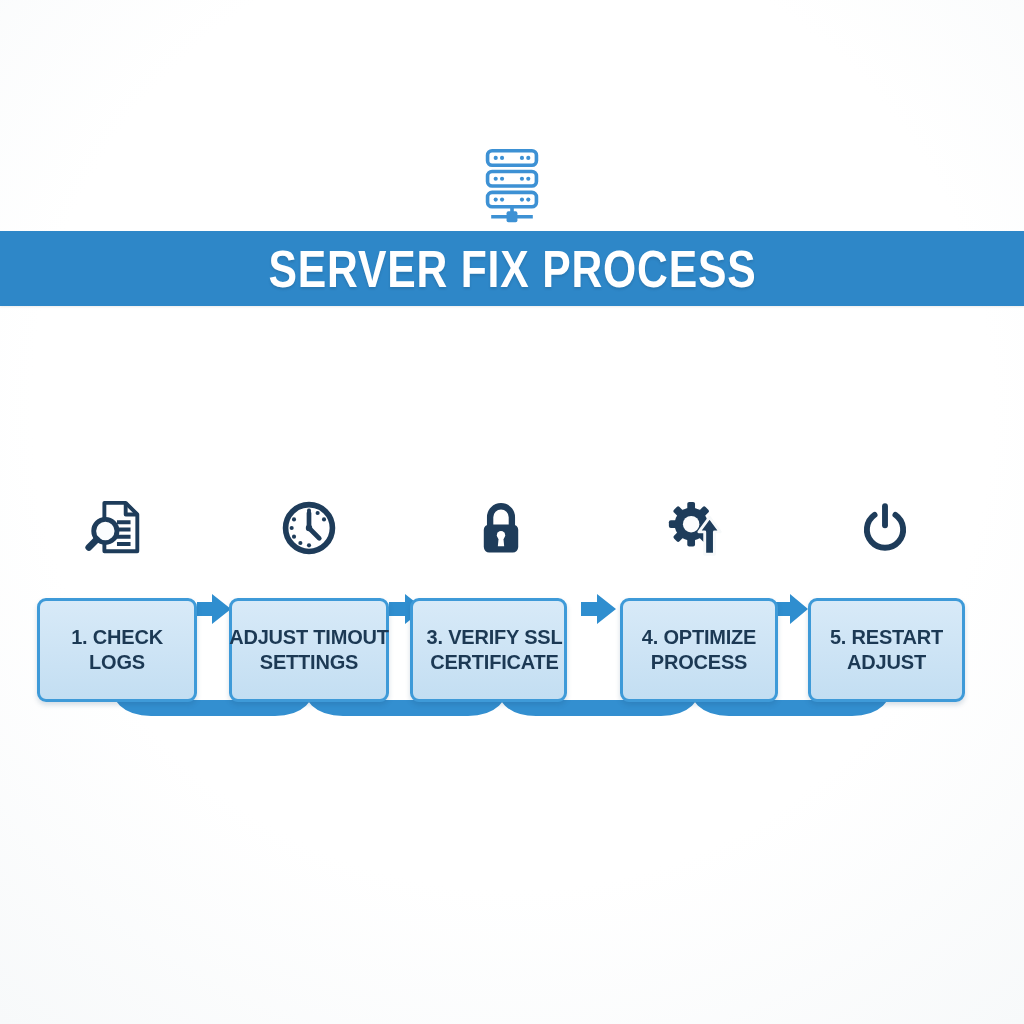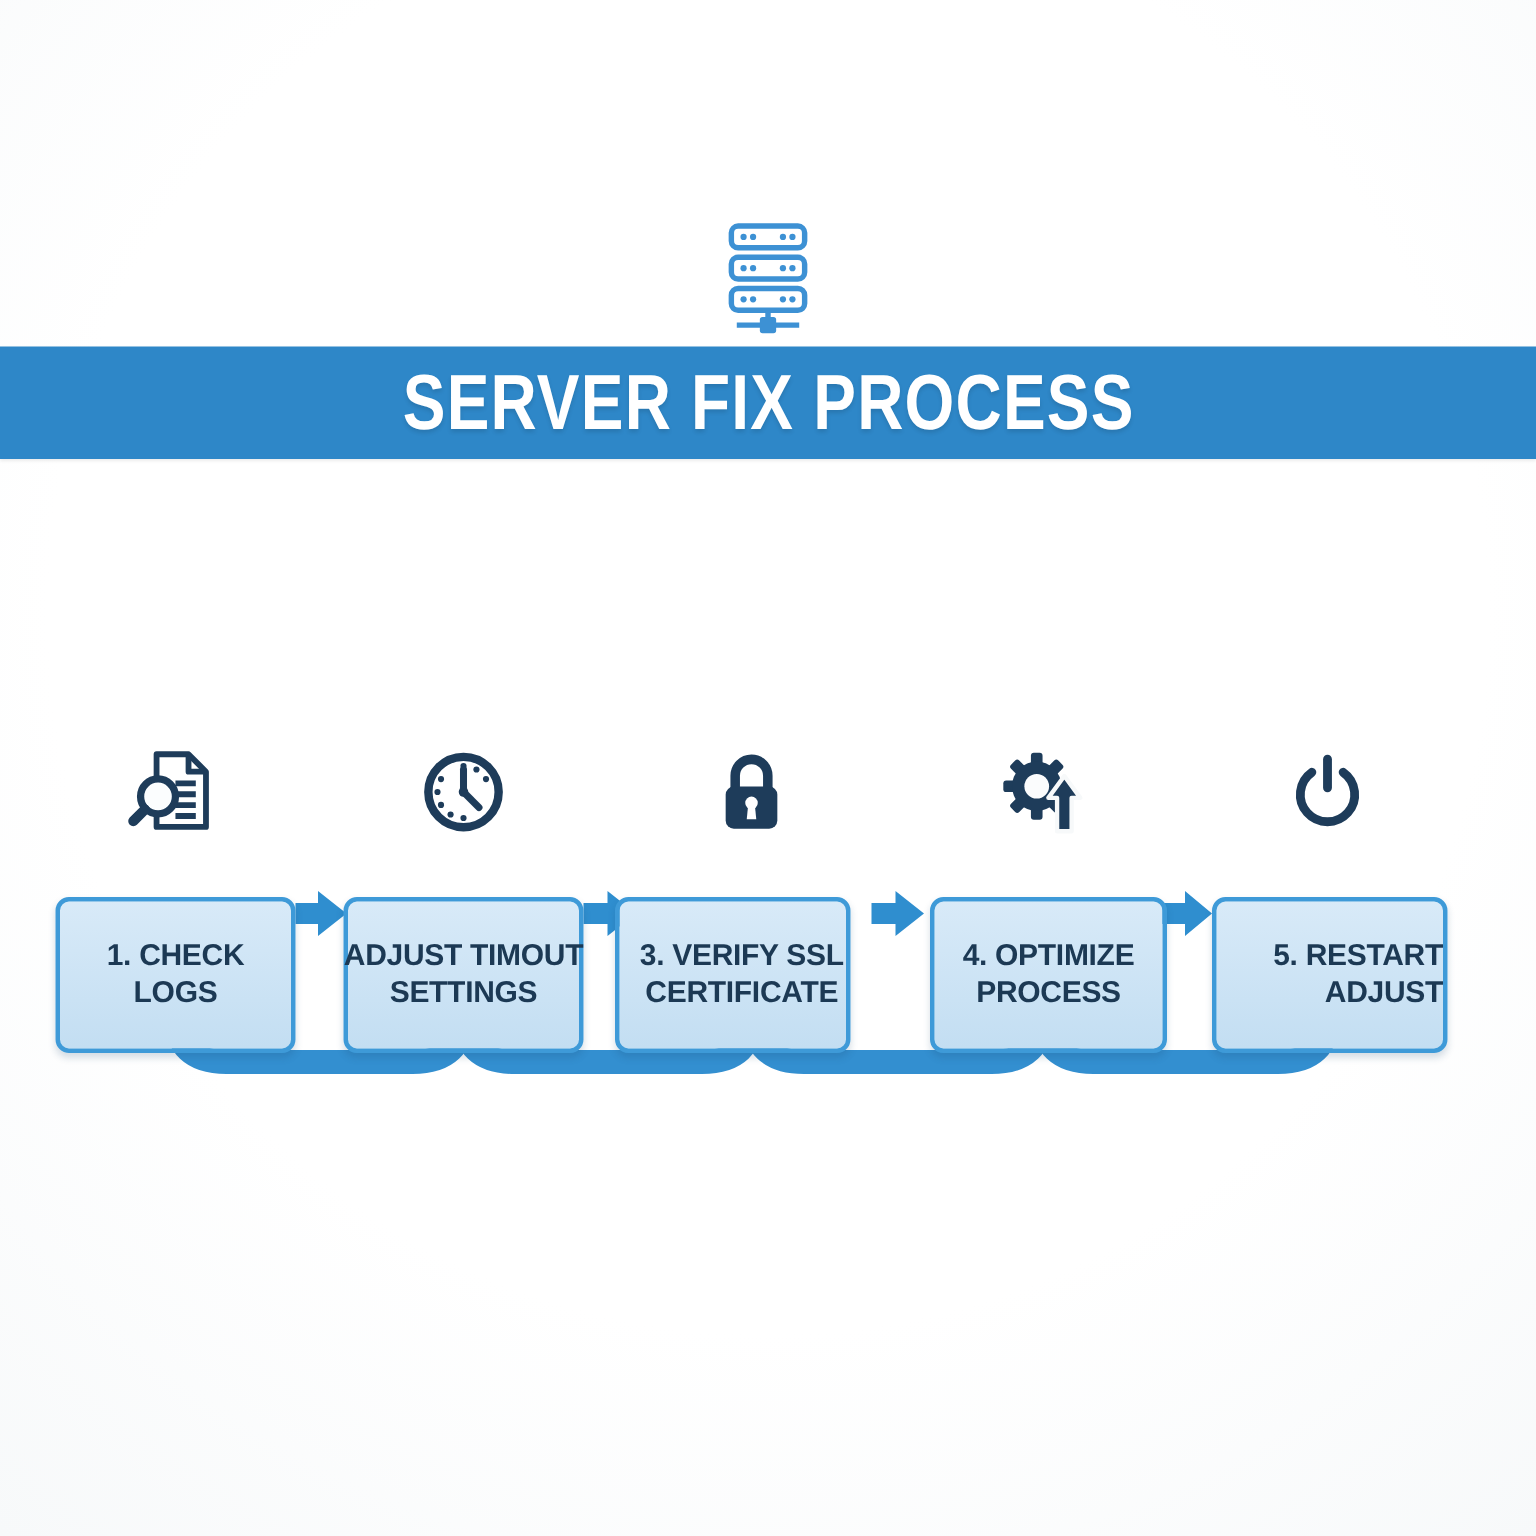--- a/index.html
+++ b/index.html
@@ -33,21 +33,21 @@
     margin-top:33px;
   }
   .step-line{
     color:#1c3954; font-weight:bold; font-size:20px; line-height:1.25;
     letter-spacing:-0.2px; white-space:nowrap;
   }
   .b1{left:37px;  width:160px;}
   .b2{left:229px; width:160px;}
   .b3{left:410px; width:157px;padding-left:12px;}
   .b4{left:620px; width:158px;}
-  .b5{left:808px; width:157px;align-items:flex-end;}
+  .b5{left:808px; width:157px;}
   .i1{left:85px;}
   .i2{left:279px;}
   .i3{left:472px;}
   .i4{left:665px;}
   .i5{left:856px;}
 </style>
 </head>
 <body>
 
 <div class="canvas">

